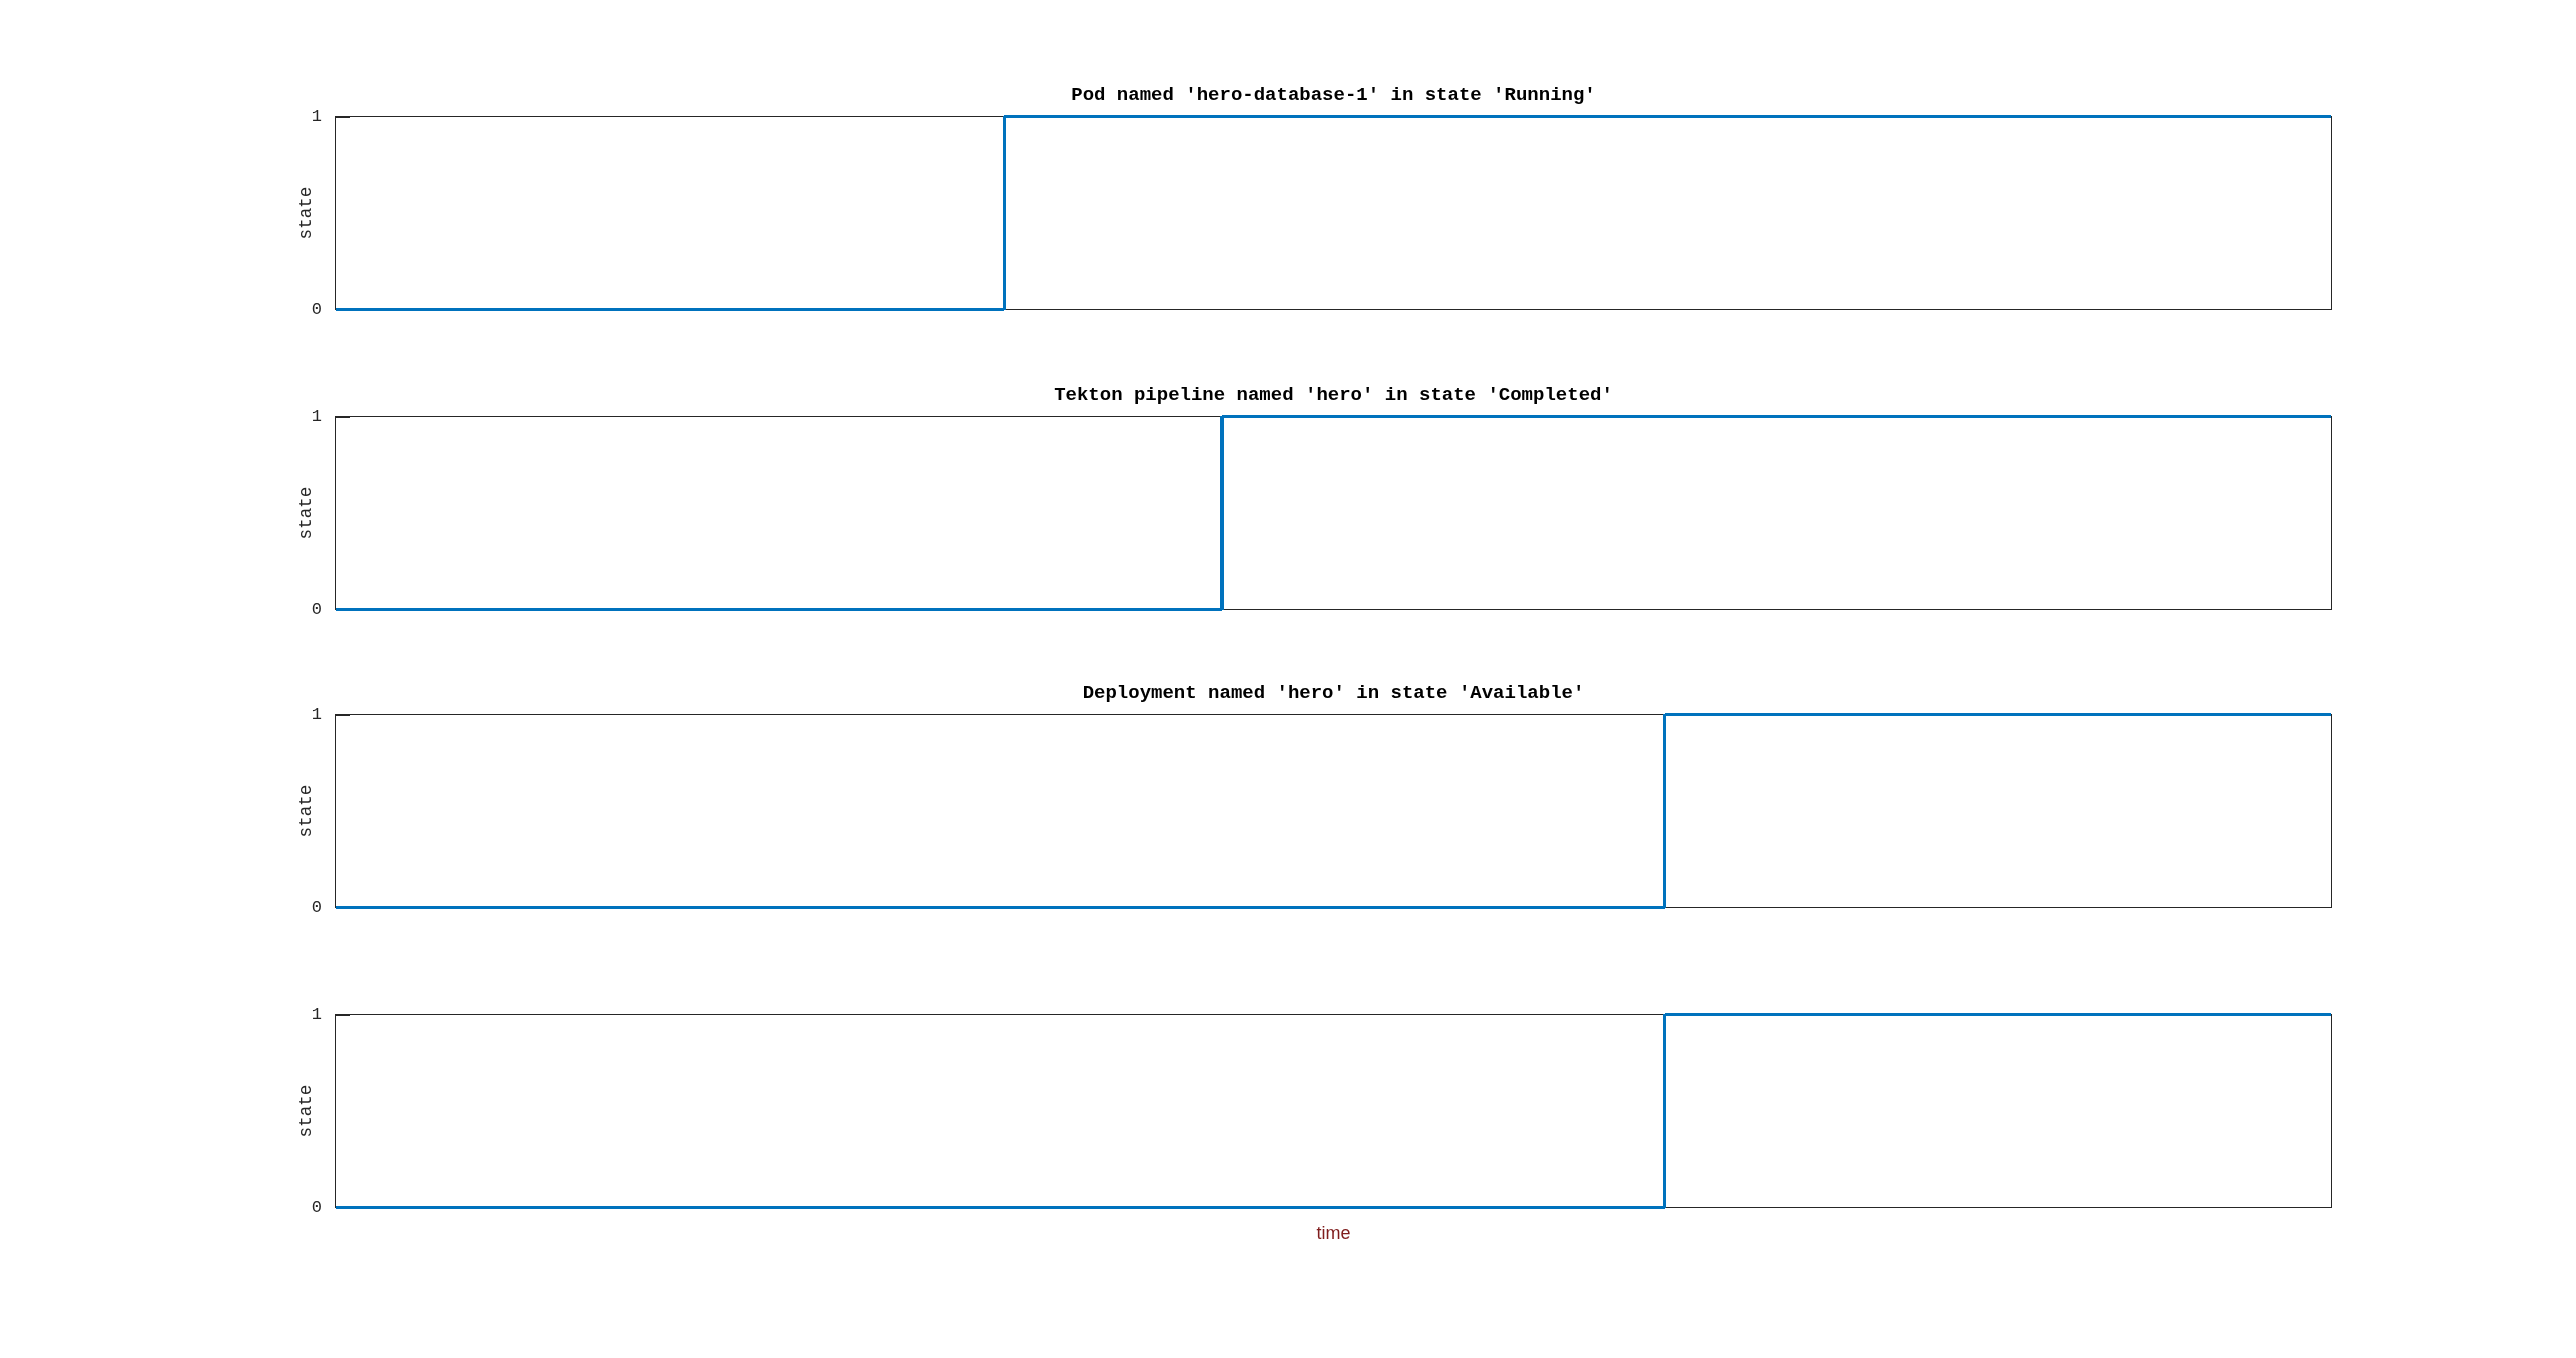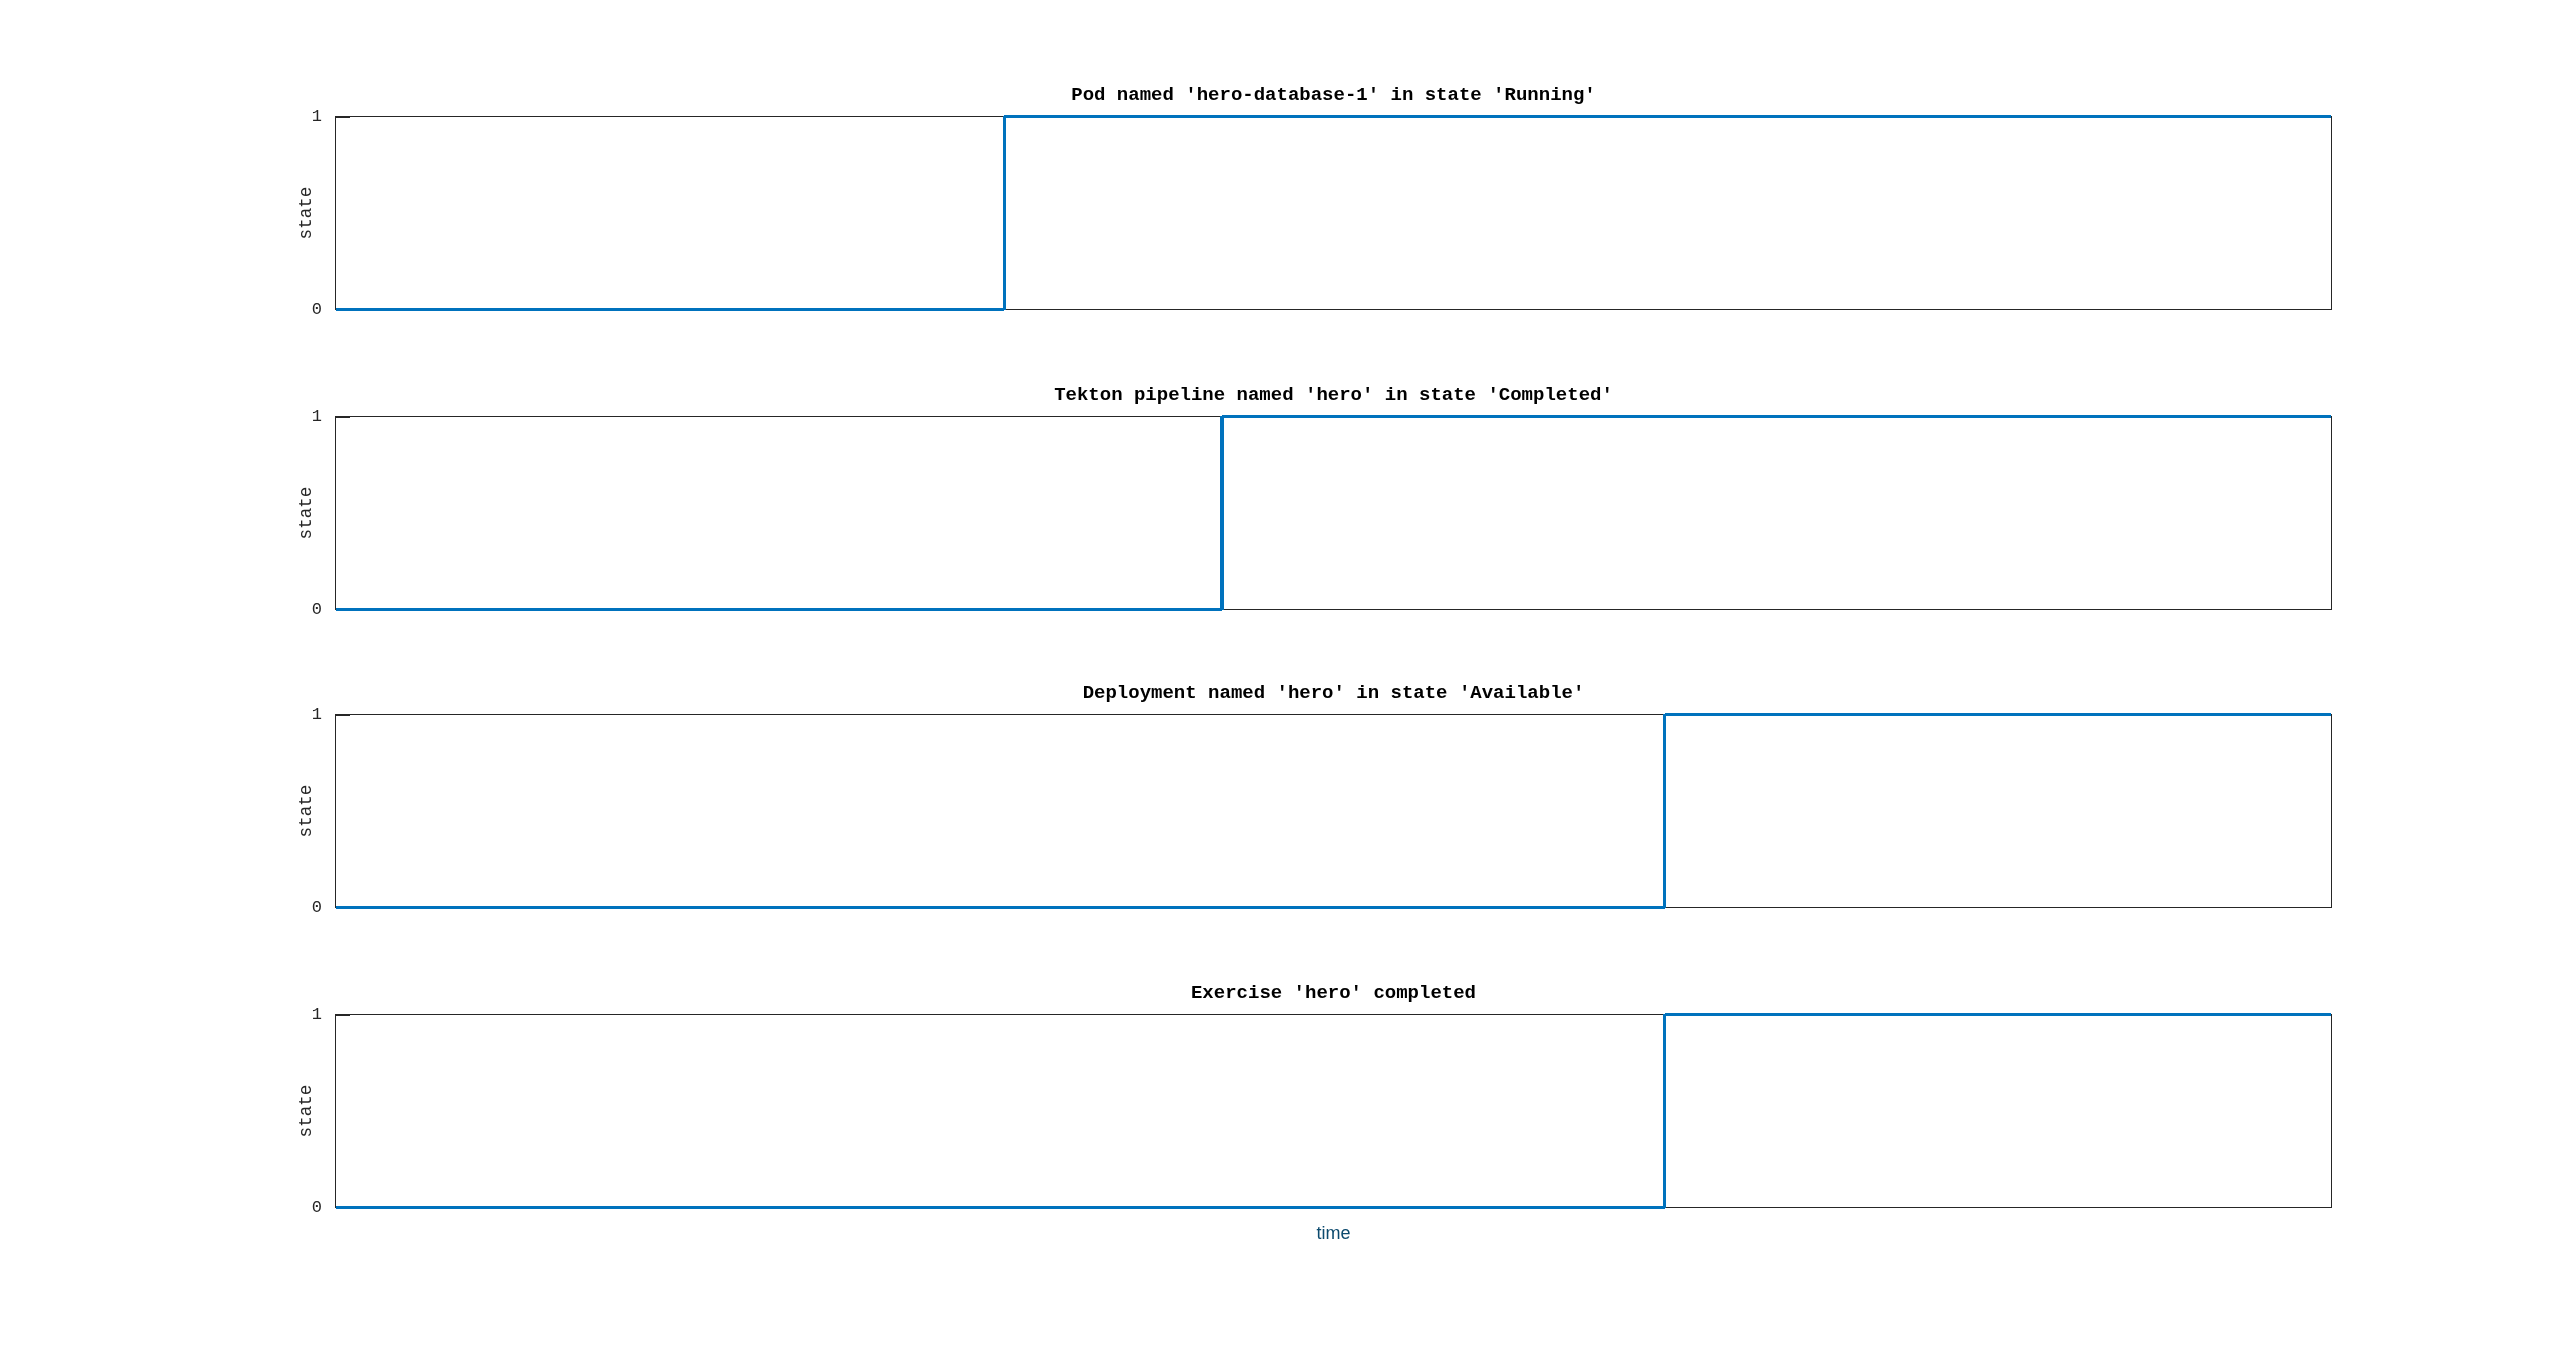--- a/index.html
+++ b/index.html
@@ -94,21 +94,21 @@
     top: -1.9px;
     height: 2.5px;
   }
   .x-axis-label {
     position: absolute;
     left: 335px;
     top: 1223px;
     width: 1997px;
     text-align: center;
     font-size: 18px;
-    color: #0c4a6e;
+    color: #7f1d1d;
     line-height: 21.4px;
   }
 </style>
 </head>
 <body>
 
 <div id="figure">
   <div class="x-axis-label">time</div>
 <div class="panel" style="top: 116px;">
     <div class="plot-title">Pod named 'hero-database-1' in state 'Running'</div>
@@ -143,21 +143,20 @@
     <div class="y-tick-label bottom">0</div>
     <div class="plot-area">
       <div class="y-tick-mark top"></div>
       <div class="y-tick-mark bottom"></div>
       <div class="seg seg-low" style="width: 66.6%; background: rgb(0, 114, 189);"></div>
       <div class="seg seg-rise" style="left: calc(66.6% - 1.3px); background: rgb(0, 114, 189);"></div>
       <div class="seg seg-high" style="left: 66.6%; background: rgb(0, 114, 189);"></div>
     </div>
   </div>
     <div class="panel" style="top: 1014px;">
-    <div class="plot-title">Exercise 'hero' completed</div>
     <div class="y-axis-label">state</div>
     <div class="y-tick-label top">1</div>
     <div class="y-tick-label bottom">0</div>
     <div class="plot-area">
       <div class="y-tick-mark top"></div>
       <div class="y-tick-mark bottom"></div>
       <div class="seg seg-low" style="width: 66.6%; background: rgb(0, 114, 189);"></div>
       <div class="seg seg-rise" style="left: calc(66.6% - 1.3px); background: rgb(0, 114, 189);"></div>
       <div class="seg seg-high" style="left: 66.6%; background: rgb(0, 114, 189);"></div>
     </div>

